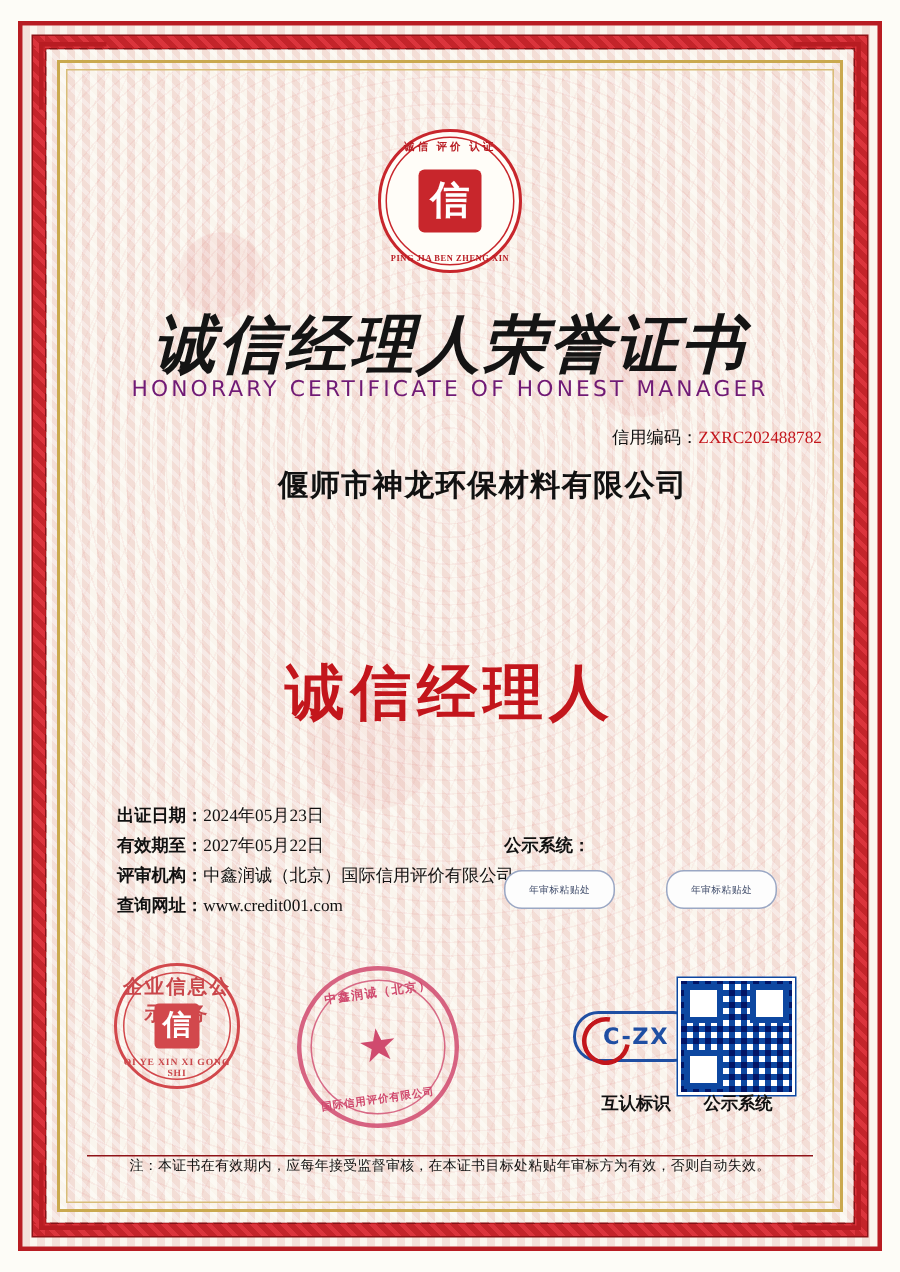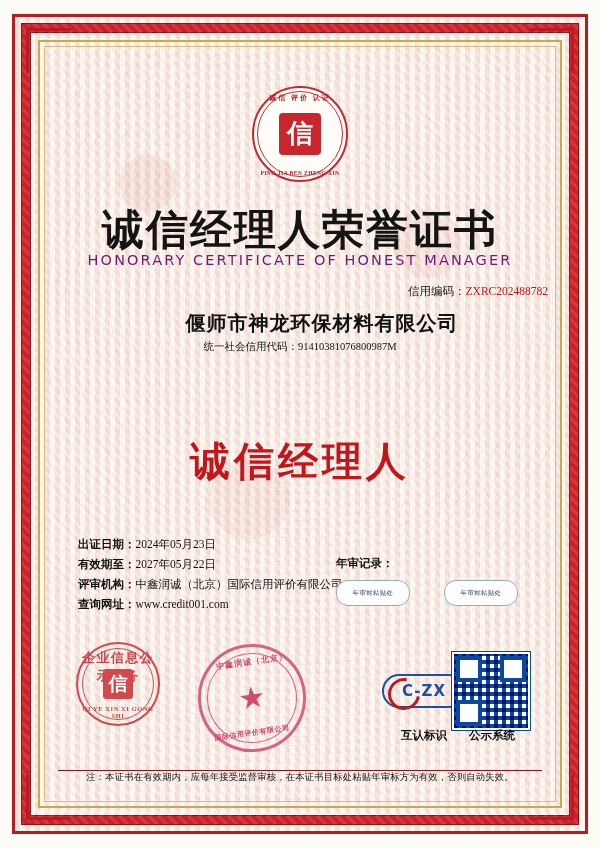--- a/index.html
+++ b/index.html
@@ -147,20 +147,21 @@
   .title-cn {
     position: absolute;
     left: 0; right: 0;
     top: 150px;
     text-align: center;
     font-size: 42px;
     font-weight: bold;
     letter-spacing: 2px;
     color: #141414;
     font-family: "DejaVu Serif", serif;
+    font-style: italic;
   }
   .title-en {
     position: absolute;
     left: 0; right: 0;
     top: 200px;
     text-align: center;
     font-size: 14.5px;
     letter-spacing: 2.1px;
     color: #701a75;
     font-family: "DejaVu Sans", sans-serif;
@@ -471,40 +472,39 @@
     </div>
 
     <div class="title-cn">诚信经理人荣誉证书</div>
     <div class="title-en">HONORARY CERTIFICATE OF HONEST MANAGER</div>
 
     <div class="cert-no">
       <span>信用编码：</span><span class="num">ZXRC202488782</span>
     </div>
 
     <div class="company">偃师市神龙环保材料有限公司</div>
-    <div class="usci">统一社会信用代码：91410381076800987M</div>
 
     <div class="award">诚信经理人</div>
 
     <div class="info">
       <div class="row">
         <span class="label">出证日期：</span><span>2024年05月23日</span>
       </div>
       <div class="row">
         <span class="label">有效期至：</span><span>2027年05月22日</span>
       </div>
       <div class="row">
         <span class="label">评审机构：</span><span>中鑫润诚（北京）国际信用评价有限公司</span>
       </div>
       <div class="row">
         <span class="label">查询网址：</span><span class="url">www.credit001.com</span>
       </div>
     </div>
 
-    <div class="annual">年审记录：</div>
+    <div class="annual">公示系统：</div>
     <div class="sticker-row">
       <div class="sticker">年审标粘贴处</div>
       <div class="sticker">年审标粘贴处</div>
     </div>
 
     <div class="bottom">
 
       <div class="round-seal">
         <div class="r1"></div>
         <div class="r2"></div>

